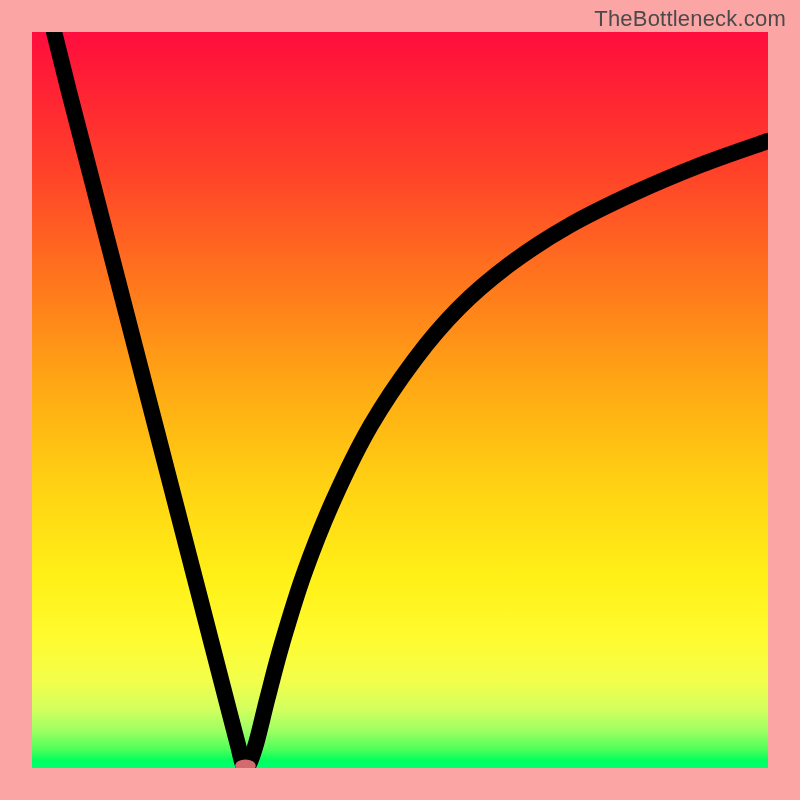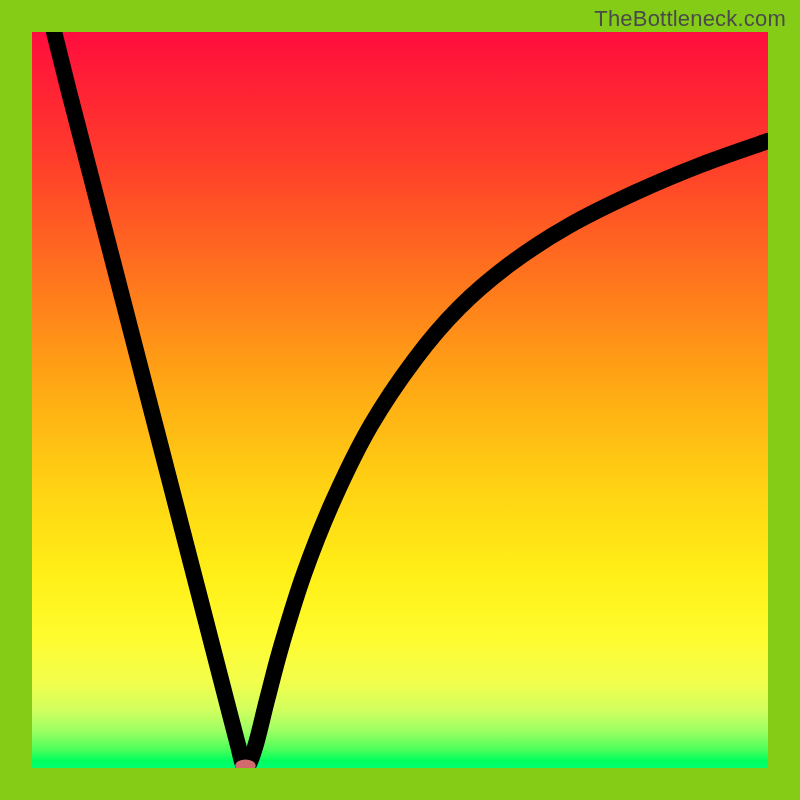--- a/index.html
+++ b/index.html
@@ -8,21 +8,21 @@
     width: 800px;
     height: 800px;
     background: #000;
     overflow: hidden;
     font-family: Arial, Helvetica, sans-serif;
   }
   .outer {
     position: relative;
     width: 800px;
     height: 800px;
-    background: #84cc16;
+    background: #fca5a5;
   }
   .plot-area {
     position: absolute;
     left: 32px;
     top: 32px;
     width: 736px;
     height: 736px;
     
     background: linear-gradient(to bottom,
       #ff0d3f 0%,

